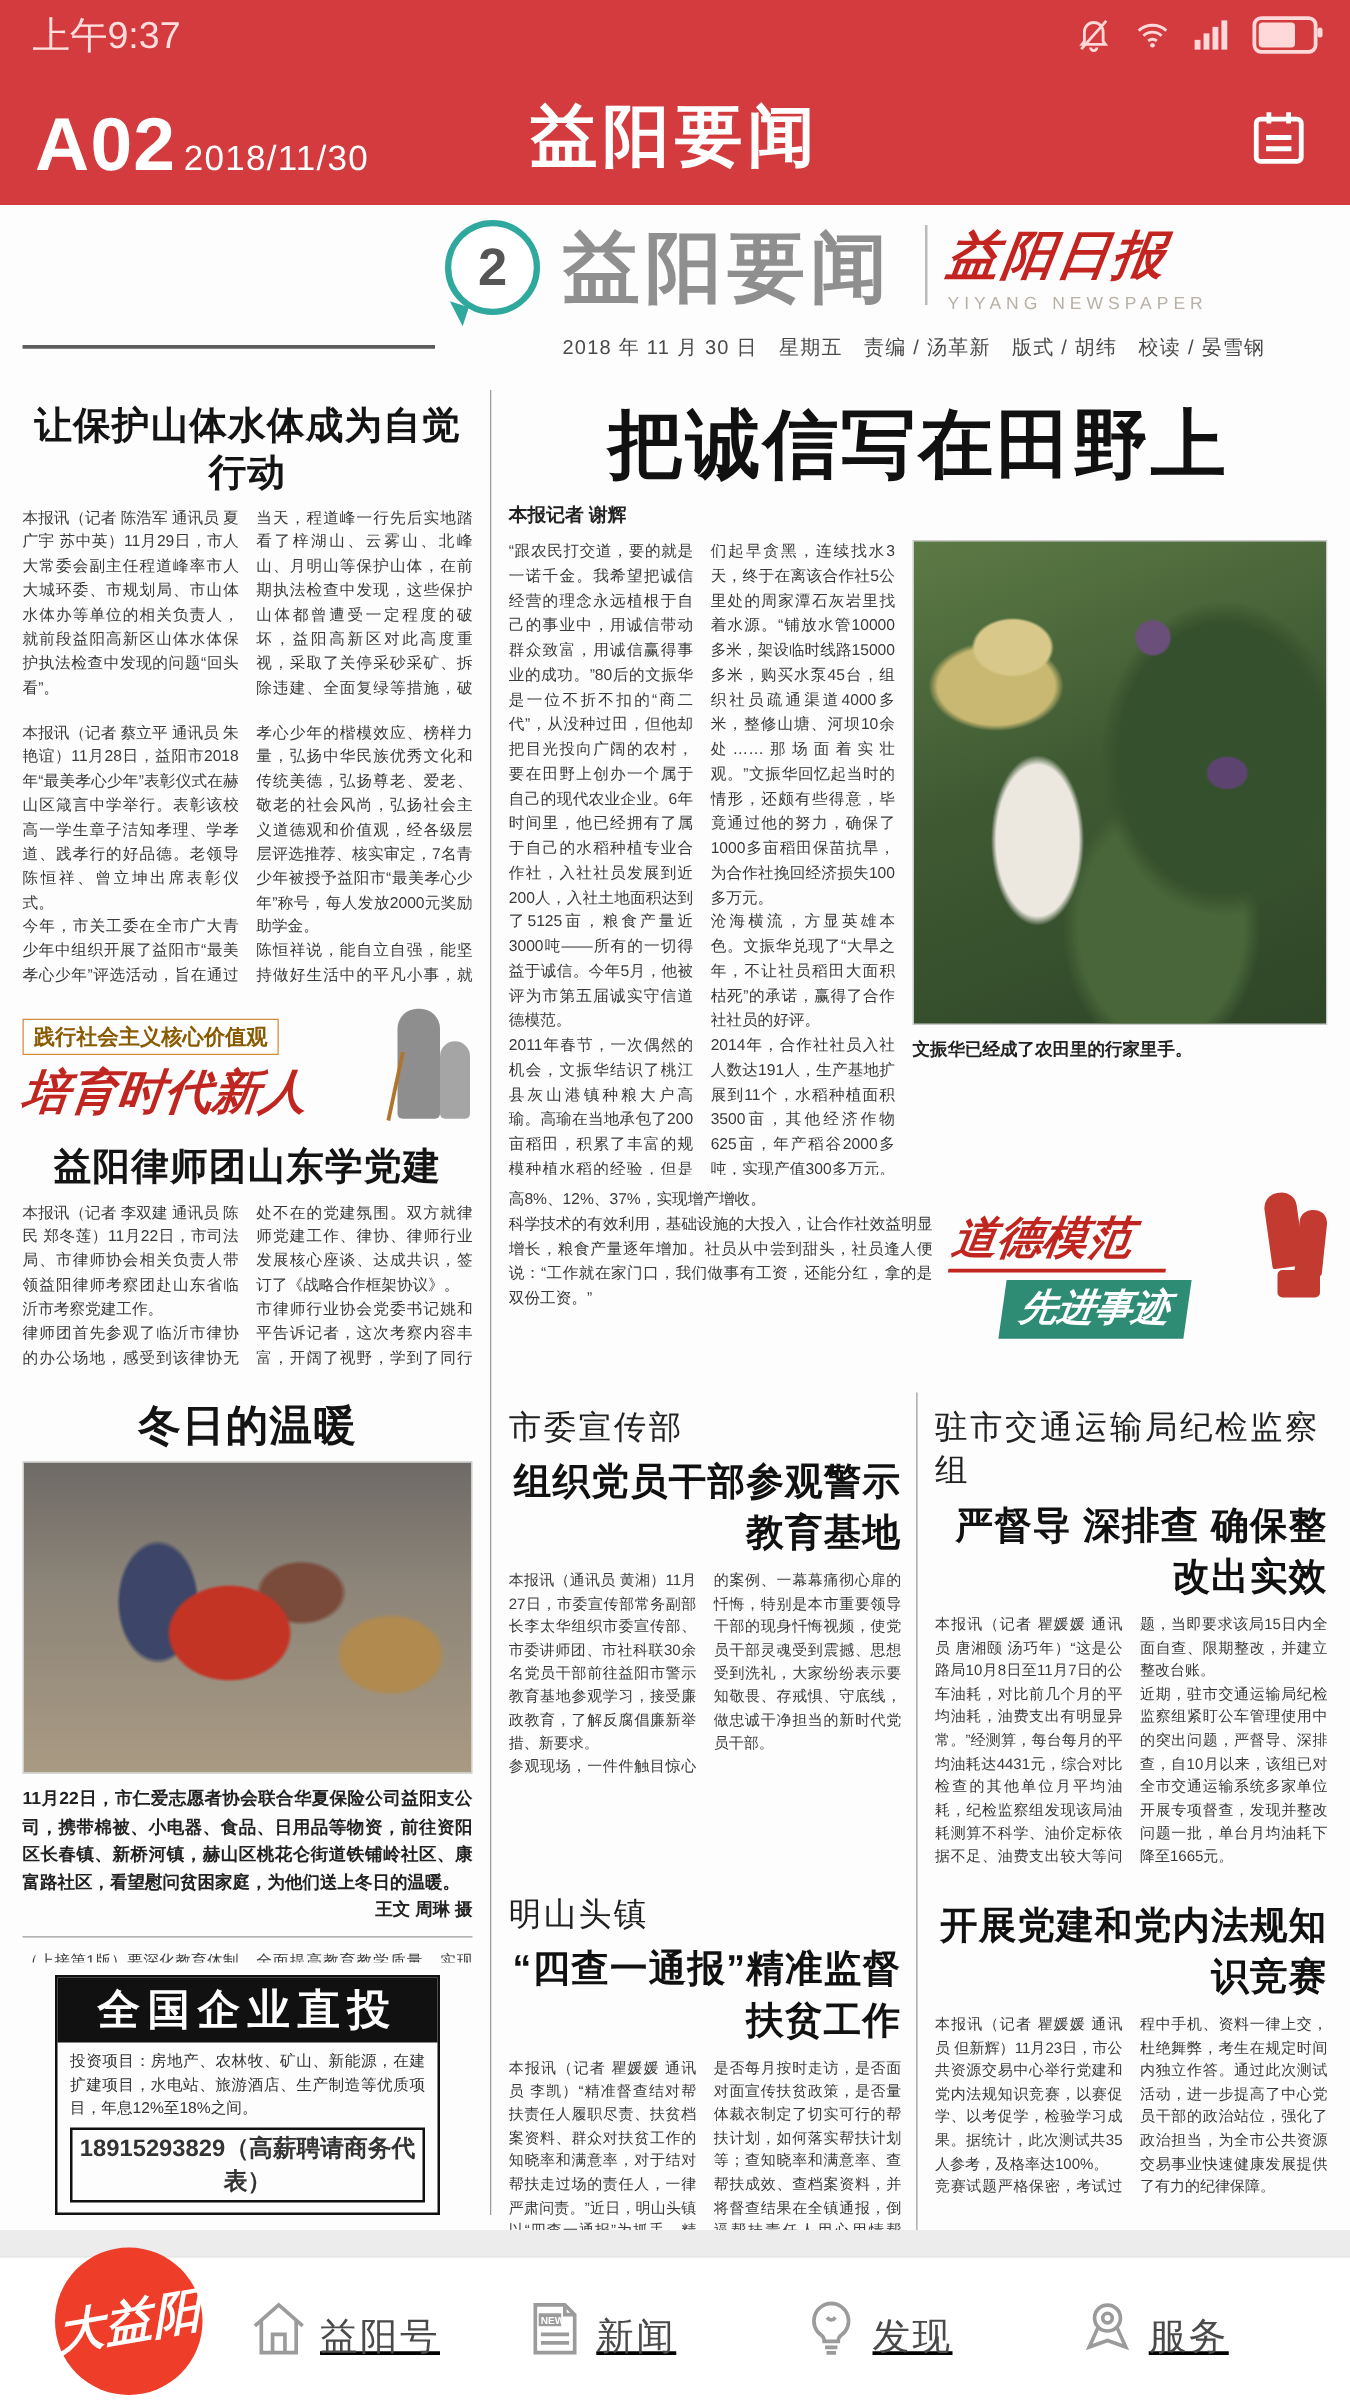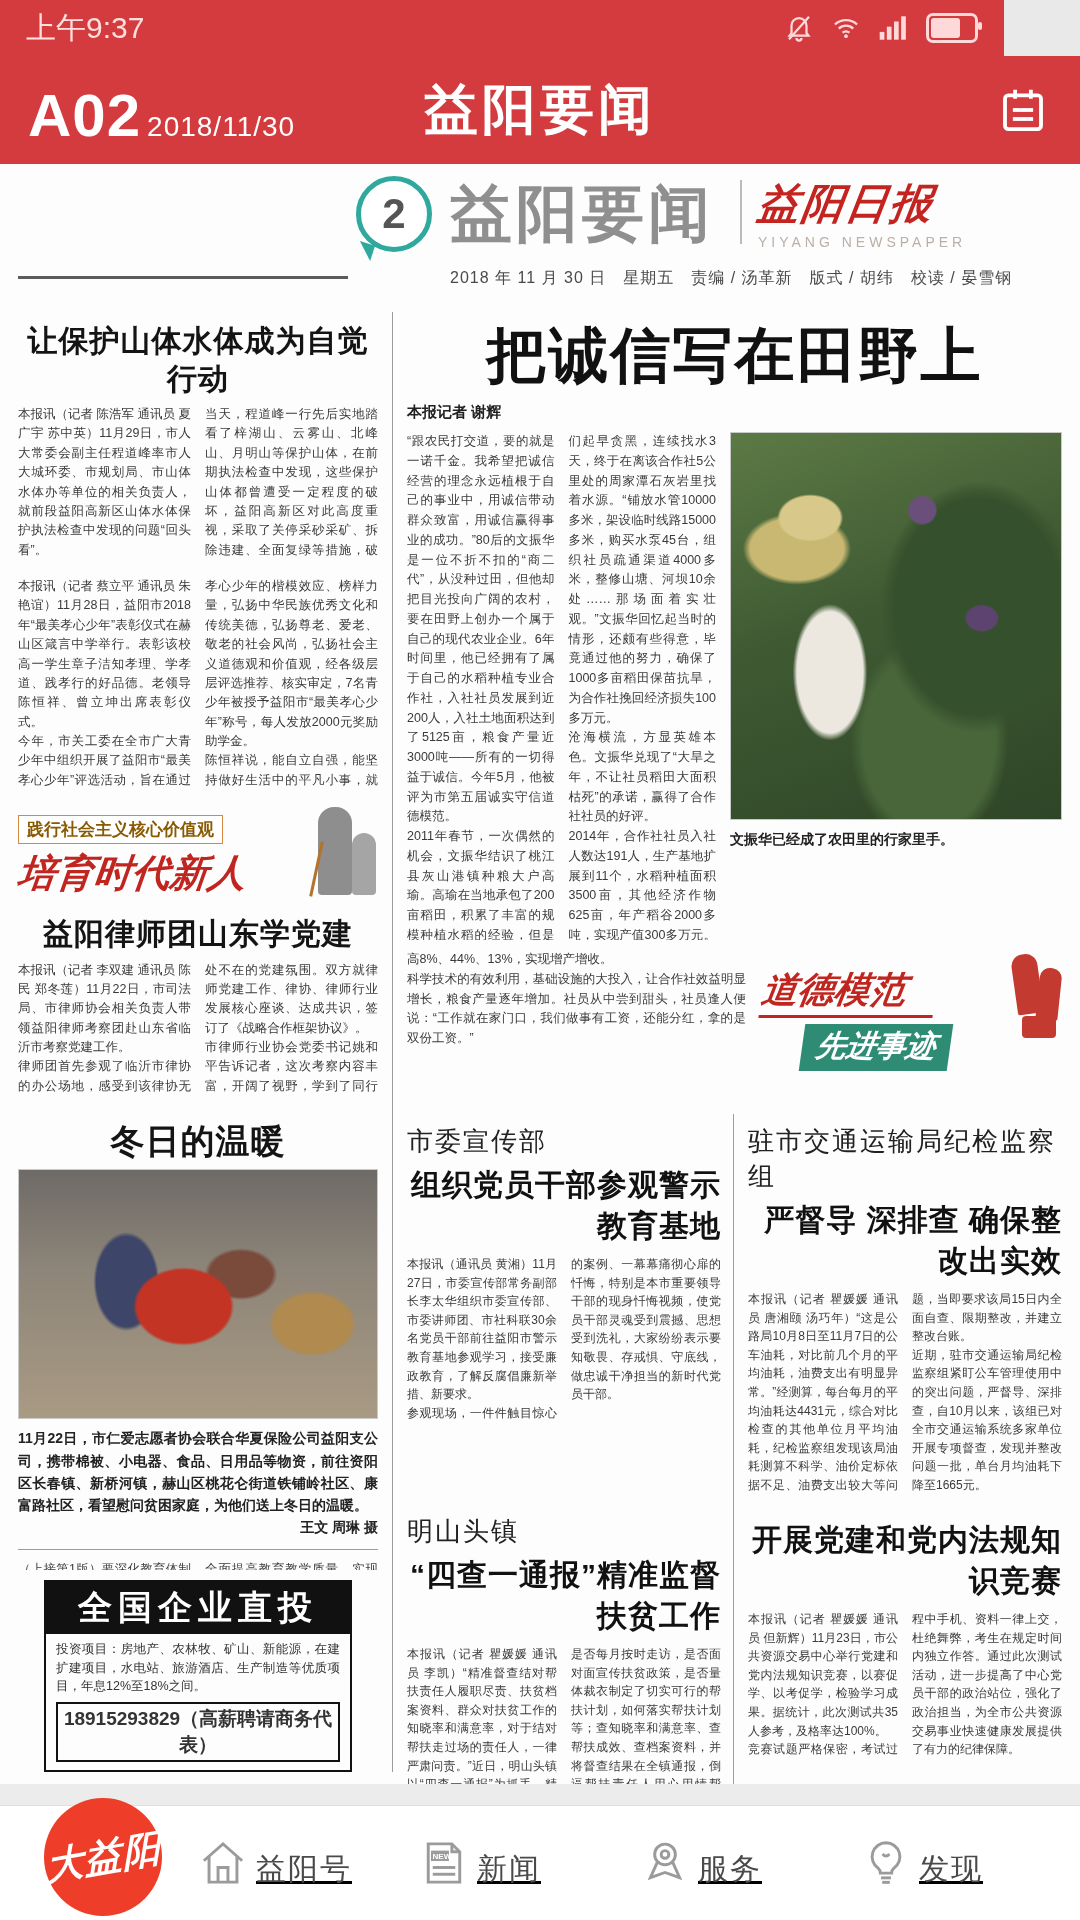--- a/index.html
+++ b/index.html
@@ -1,19 +1,19 @@
 <!DOCTYPE html>
 <html><head>
 <meta charset="utf-8">
 <style>
   html,body{margin:0;padding:0;background:#555;}
   .screen{position:relative;width:1080px;height:1920px;background:#e9e9e9;overflow:hidden;
     font-family:"Liberation Sans","DejaVu Sans",sans-serif;-webkit-font-smoothing:antialiased;}
   
-  .status-bar{position:absolute;top:0;left:0;width:1004px;height:56px;background:#d43b3e;
+  .status-bar{position:absolute;top:0;left:0;width:1080px;height:56px;background:#d43b3e;
     display:flex;align-items:center;justify-content:space-between;padding:0 26px;box-sizing:border-box;}
   .status-time{color:#ffdede;font-size:30px;}
   .status-icons{display:flex;align-items:center;gap:16px;}
   .batt{width:46px;height:24px;border:3px solid #ffd9d9;border-radius:7px;position:relative;}
   .batt::after{content:"";position:absolute;left:2px;top:2px;bottom:2px;width:64%;background:#ffd9d9;border-radius:3px;}
   .batt::before{content:"";position:absolute;right:-7px;top:6px;width:4px;height:8px;background:#ffd9d9;border-radius:2px;}
   
   .app-header{position:absolute;top:56px;left:0;width:1080px;height:108px;background:#d43b3e;color:#fff;}
   .page-code{position:absolute;left:28px;bottom:14px;font-size:60px;font-weight:bold;letter-spacing:1px;}
   .page-code .hdr-date{font-size:28px;font-weight:normal;margin-left:6px;}
@@ -259,21 +259,21 @@
 2011年春节，一次偶然的机会，文振华结识了桃江县灰山港镇种粮大户高瑜。高瑜在当地承包了200亩稻田，积累了丰富的规模种植水稻的经验，但是还远远没有跨出农业多种经营和合作社运作的步子。与文振华这位大学生一夜畅谈后，高瑜显得十分兴奋，主动提出跟他合作。2012年8月，金澜水稻种植专业合作社注册成立。</div>
             <div class="main-col">们起早贪黑，连续找水3天，终于在离该合作社5公里处的周家潭石灰岩里找着水源。“铺放水管10000多米，架设临时线路15000多米，购买水泵45台，组织社员疏通渠道4000多米，整修山塘、河坝10余处……那场面着实壮观。”文振华回忆起当时的情形，还颇有些得意，毕竟通过他的努力，确保了1000多亩稻田保苗抗旱，为合作社挽回经济损失100多万元。
 沧海横流，方显英雄本色。文振华兑现了“大旱之年，不让社员稻田大面积枯死”的承诺，赢得了合作社社员的好评。
 2014年，合作社社员入社人数达191人，生产基地扩展到11个，水稻种植面积3500亩，其他经济作物625亩，年产稻谷2000多吨，实现产值300多万元。61岁的高泽明，体弱多病，水田也不多，当时他对合作社不了解，认为文振华一个年轻伢子，从未种过田，不信任他。文振华掰着手指给他算“经济账”，并告诉他，合作社是统一农资供应、统一质量标准、统一生产技术、统一品牌包装。</div>
             <div class="main-photo-wrap">
               <div class="main-photo"></div>
               <div class="photo-caption">文振华已经成了农田里的行家里手。</div>
             </div>
           </div>
           <div class="main-tail">
-            <div class="tail-text">高8%、44%、13%，实现增产增收。
+            <div class="tail-text">高8%、12%、37%，实现增产增收。
 科学技术的有效利用，基础设施的大投入，让合作社效益明显增长，粮食产量逐年增加。社员从中尝到甜头，社员逢人便说：“工作就在家门口，我们做事有工资，还能分红，拿的是双份工资。”</div>
             <div class="moral-badge">
               <span class="mb1">道德模范</span><br>
               <span class="mb2">先进事迹</span>
               <span class="mb-fig">
                   <i class="f1"></i>
                   <i class="f2"></i>
                   <i class="f3"></i>
                 </span>
             </div>
@@ -342,31 +342,31 @@
             <path d="M15.5 3.5 V7 H19"></path>
           <rect x="6.2" y="6.5" width="8" height="4.6" fill="#9b9b9b" stroke="none"></rect>
           <text x="6.9" y="10.2" font-size="3.6" fill="#fff" stroke="none" font-weight="bold" font-family="Liberation Sans, sans-serif">NEWS</text>
           <line x1="7" y1="14" x2="17" y2="14"></line>
             <line x1="7" y1="17" x2="17" y2="17"></line>
         </svg>
         <span class="nav-label">新闻</span>
       </div>
       <div class="nav-item">
         <svg class="icn" width="54" height="54" viewBox="0 0 24 24" fill="none" stroke="#9b9b9b" stroke-width="1.3">
-          <circle cx="12" cy="8.2" r="4.6"></circle>
-            <circle cx="12" cy="8.2" r="1.7"></circle>
-          <path d="M8.6 11.6 L5.5 18.5 L12 16.2 L18.5 18.5 L15.4 11.6"></path>
-        </svg>
-        <span class="nav-label">服务</span>
-      </div>
-      <div class="nav-item">
-        <svg class="icn" width="54" height="54" viewBox="0 0 24 24" fill="none" stroke="#9b9b9b" stroke-width="1.3">
           <path d="M12 3 a6.2 6.2 0 0 1 3.5 11.3 c-.7.6 -1 1.4 -1 2.2 h-5 c0-.8 -.3-1.6 -1-2.2 A6.2 6.2 0 0 1 12 3 Z"></path>
           <line x1="9.8" y1="18.6" x2="14.2" y2="18.6"></line>
             <line x1="10.3" y1="20.6" x2="13.7" y2="20.6"></line>
           <path d="M10.5 8 q1.5 1.8 3 0"></path>
         </svg>
         <span class="nav-label">发现</span>
       </div>
+      <div class="nav-item">
+        <svg class="icn" width="54" height="54" viewBox="0 0 24 24" fill="none" stroke="#9b9b9b" stroke-width="1.3">
+          <circle cx="12" cy="8.2" r="4.6"></circle>
+            <circle cx="12" cy="8.2" r="1.7"></circle>
+          <path d="M8.6 11.6 L5.5 18.5 L12 16.2 L18.5 18.5 L15.4 11.6"></path>
+        </svg>
+        <span class="nav-label">服务</span>
+      </div>
     </div>
   </nav>
 
 </div>
 
 </body></html>

